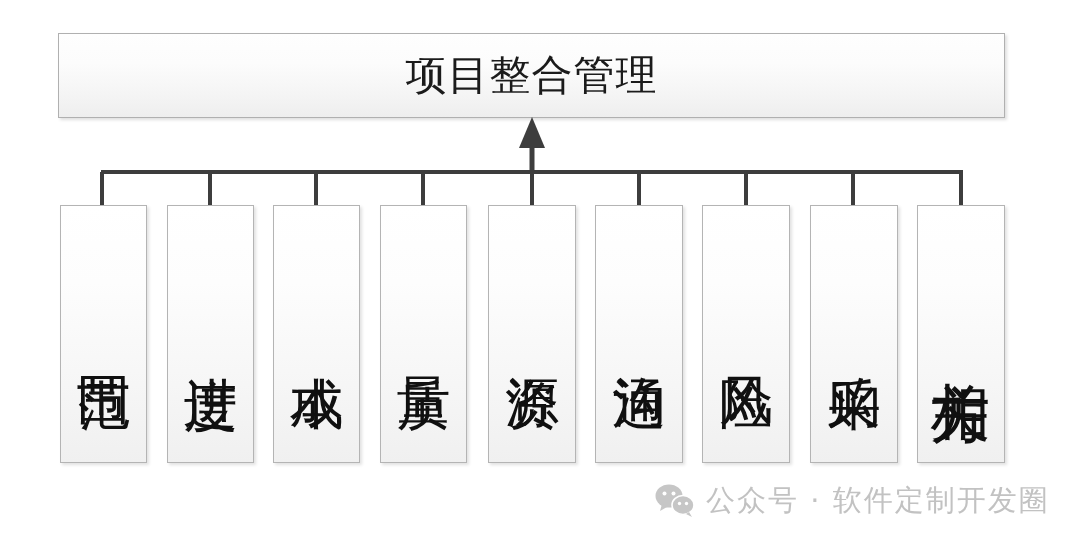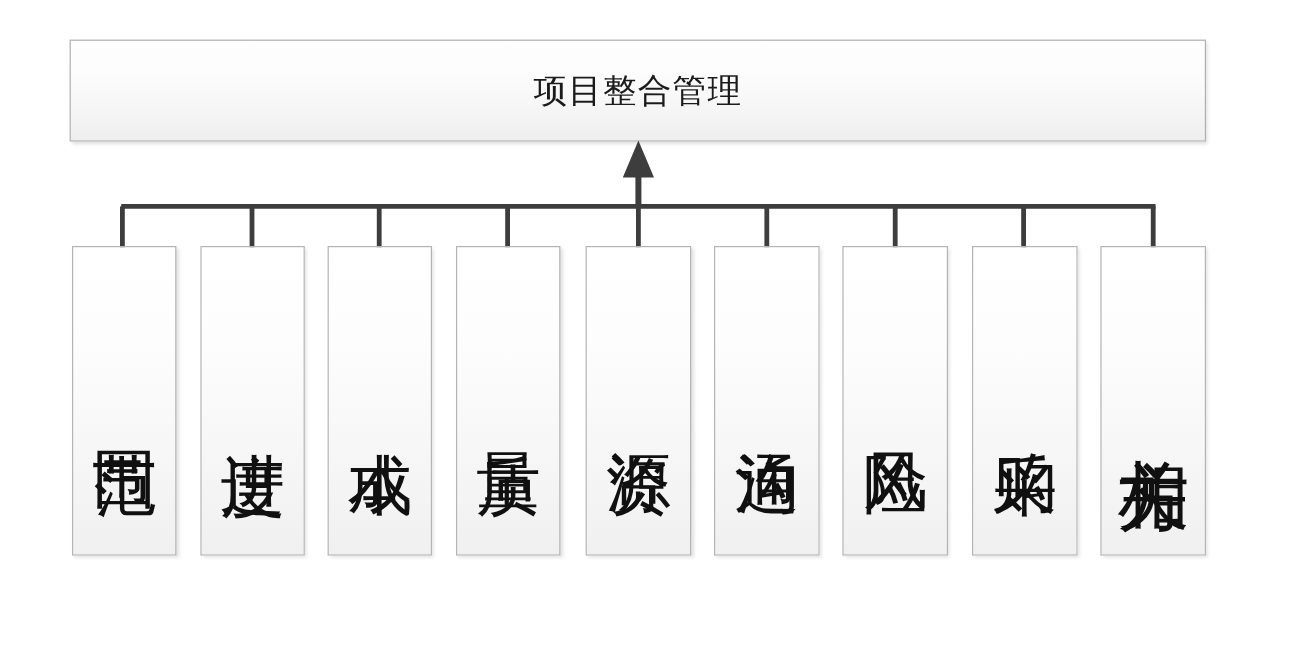--- a/index.html
+++ b/index.html
@@ -28,21 +28,21 @@
     height: 85px;
     box-sizing: border-box;
     border: 1px solid #b0b0b0;
     background: linear-gradient(to bottom, #fefefe 0%, #fcfcfc 35%, #f4f4f4 75%, #eeeeee 100%);
     box-shadow: 2px 2px 3px rgba(0,0,0,0.13);
     display: flex;
     align-items: center;
     justify-content: center;
   }
   .root-label {
-    font-size: 28px;
+    font-size: 41px;
     line-height: 1;
     color: #1b1b1b;
     letter-spacing: 1px;
     font-family: "DejaVu Sans", "Liberation Sans", sans-serif;
     font-weight: 400;
     white-space: nowrap;
   }
 
   
   .connectors {
@@ -154,14 +154,27 @@
   <div class="leaf-box" style="left:702px; width:88px;">
     <span class="leaf-label">风险</span>
   </div>
   <div class="leaf-box" style="left:810px; width:88px;">
     <span class="leaf-label">采购</span>
   </div>
   <div class="leaf-box wide" style="left:917px; width:88px;">
     <span class="leaf-label">相关方</span>
   </div>
 
+  <div class="watermark">
+    <svg class="wechat-icon" viewBox="0 0 40 34" xmlns="http://www.w3.org/2000/svg">
+      <ellipse cx="14" cy="13" rx="13.5" ry="11.5" fill="#c6c6c6"></ellipse>
+      <polygon points="7,21 5,28 12,24" fill="#c6c6c6"></polygon>
+      <circle cx="9.5" cy="10.5" r="2" fill="#ffffff"></circle>
+      <circle cx="18.5" cy="10.5" r="2" fill="#ffffff"></circle>
+      <ellipse cx="28" cy="22" rx="11" ry="9.5" fill="#c6c6c6" stroke="#ffffff" stroke-width="1.6"></ellipse>
+      <polygon points="34,29 37,34 31,31" fill="#c6c6c6"></polygon>
+      <circle cx="24.5" cy="20.5" r="1.7" fill="#ffffff"></circle>
+      <circle cx="31.5" cy="20.5" r="1.7" fill="#ffffff"></circle>
+    </svg>
+    <span class="watermark-text">公众号 · 软件定制开发圈</span>
+  </div>
 
 </div>
 
 </body></html>

